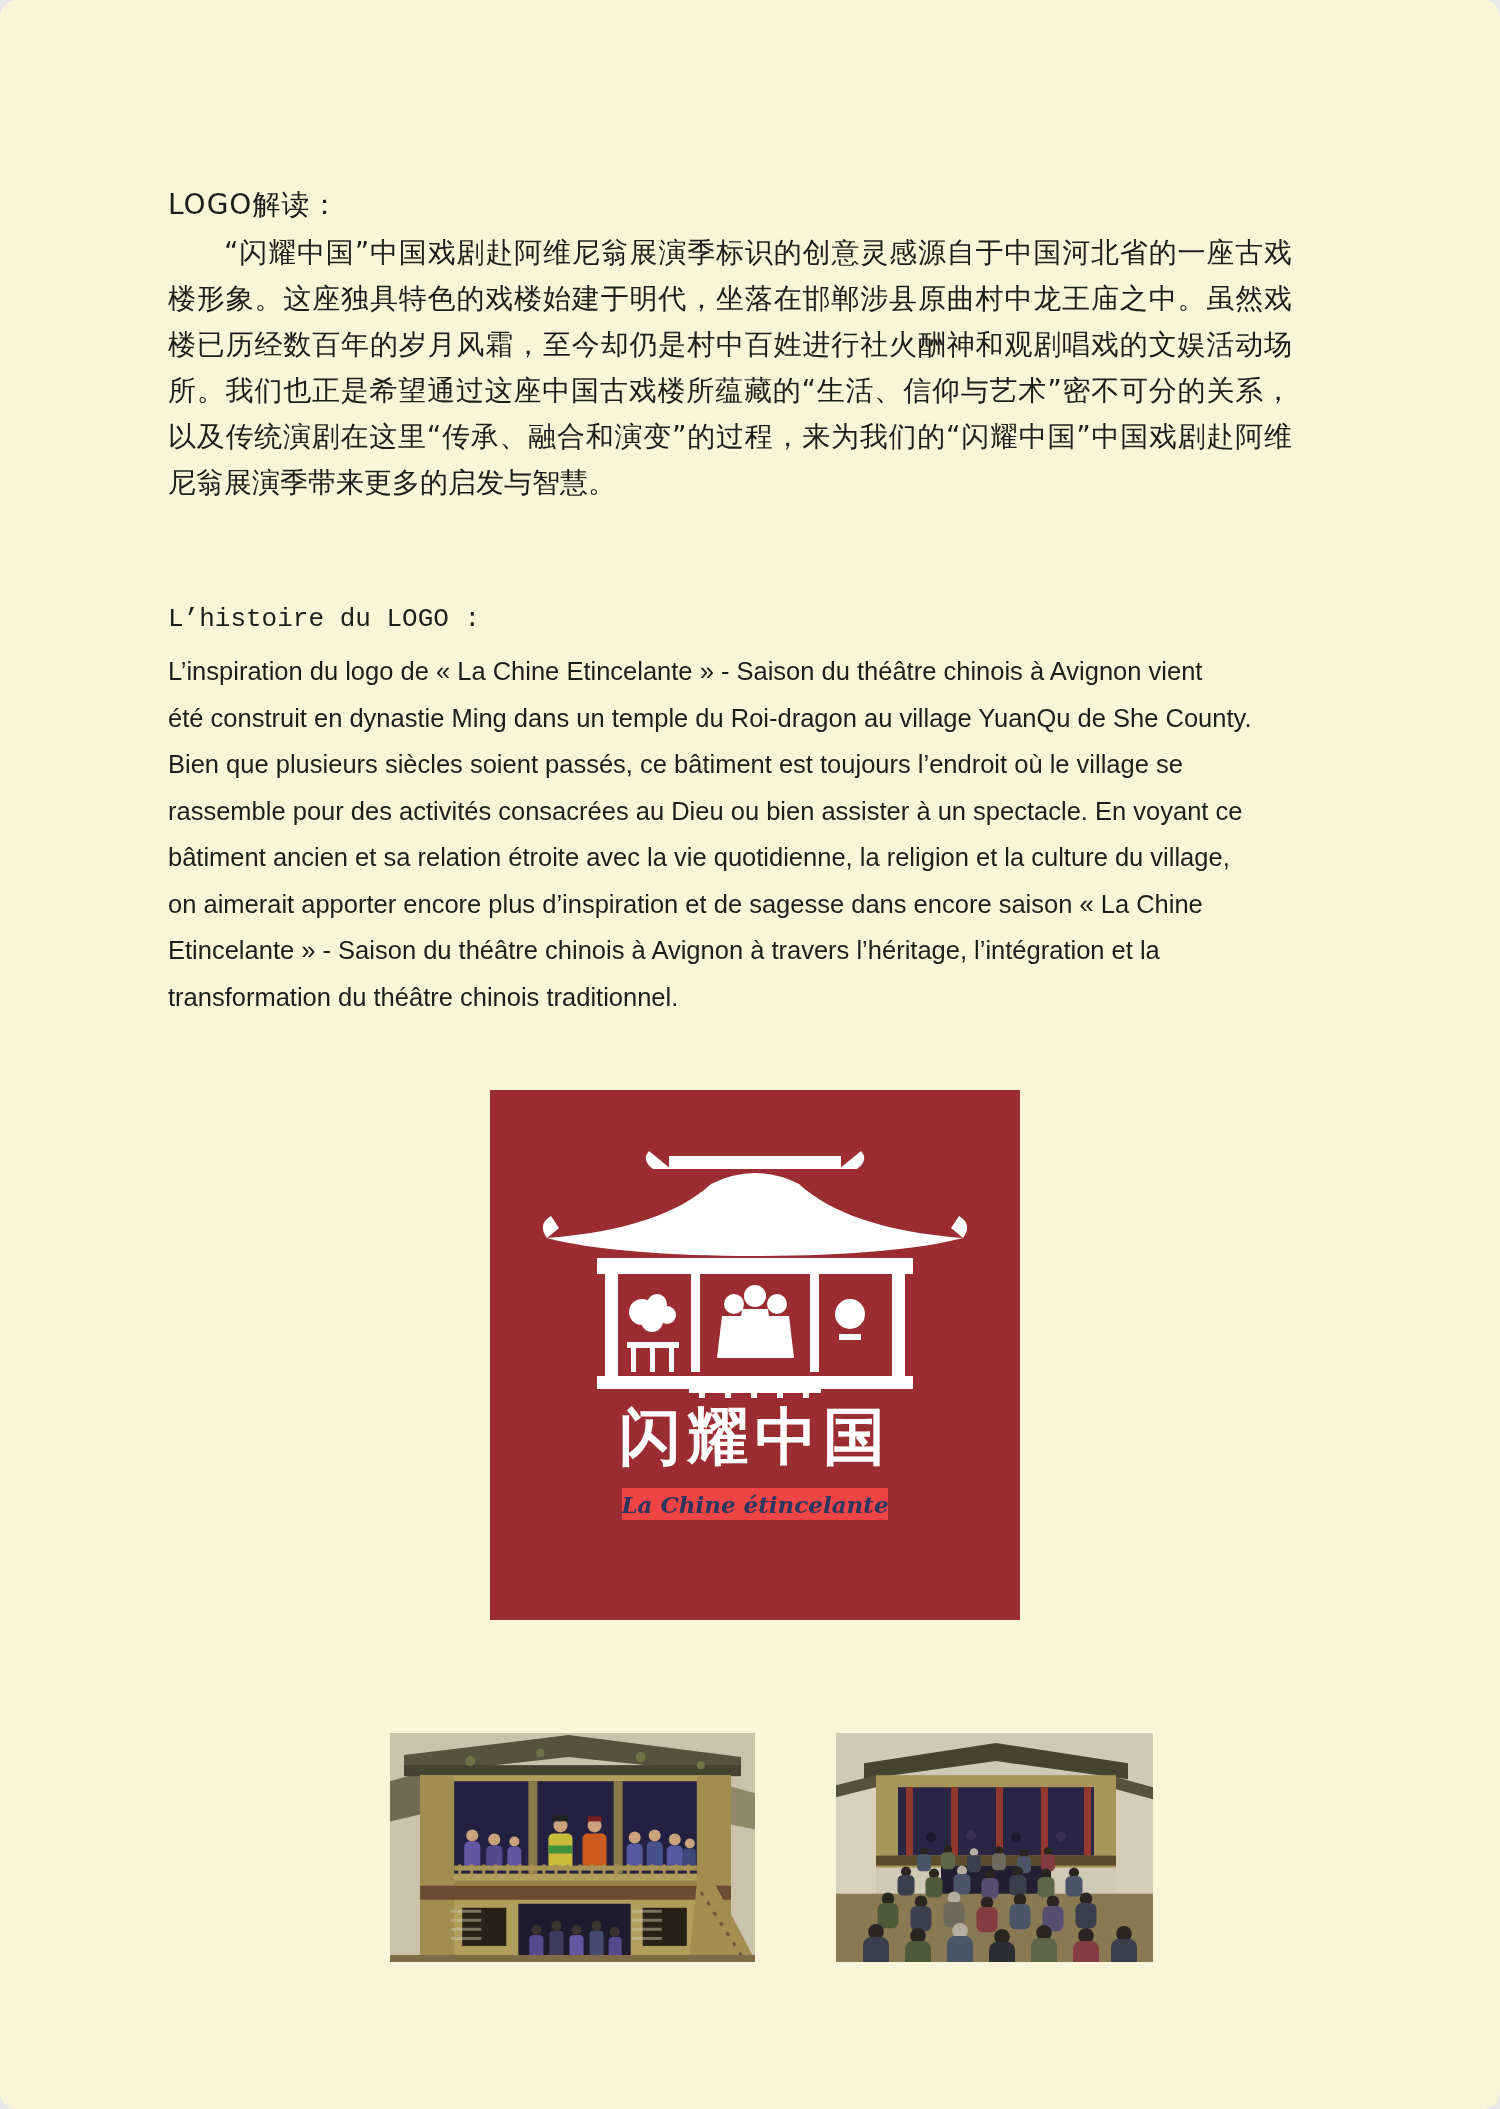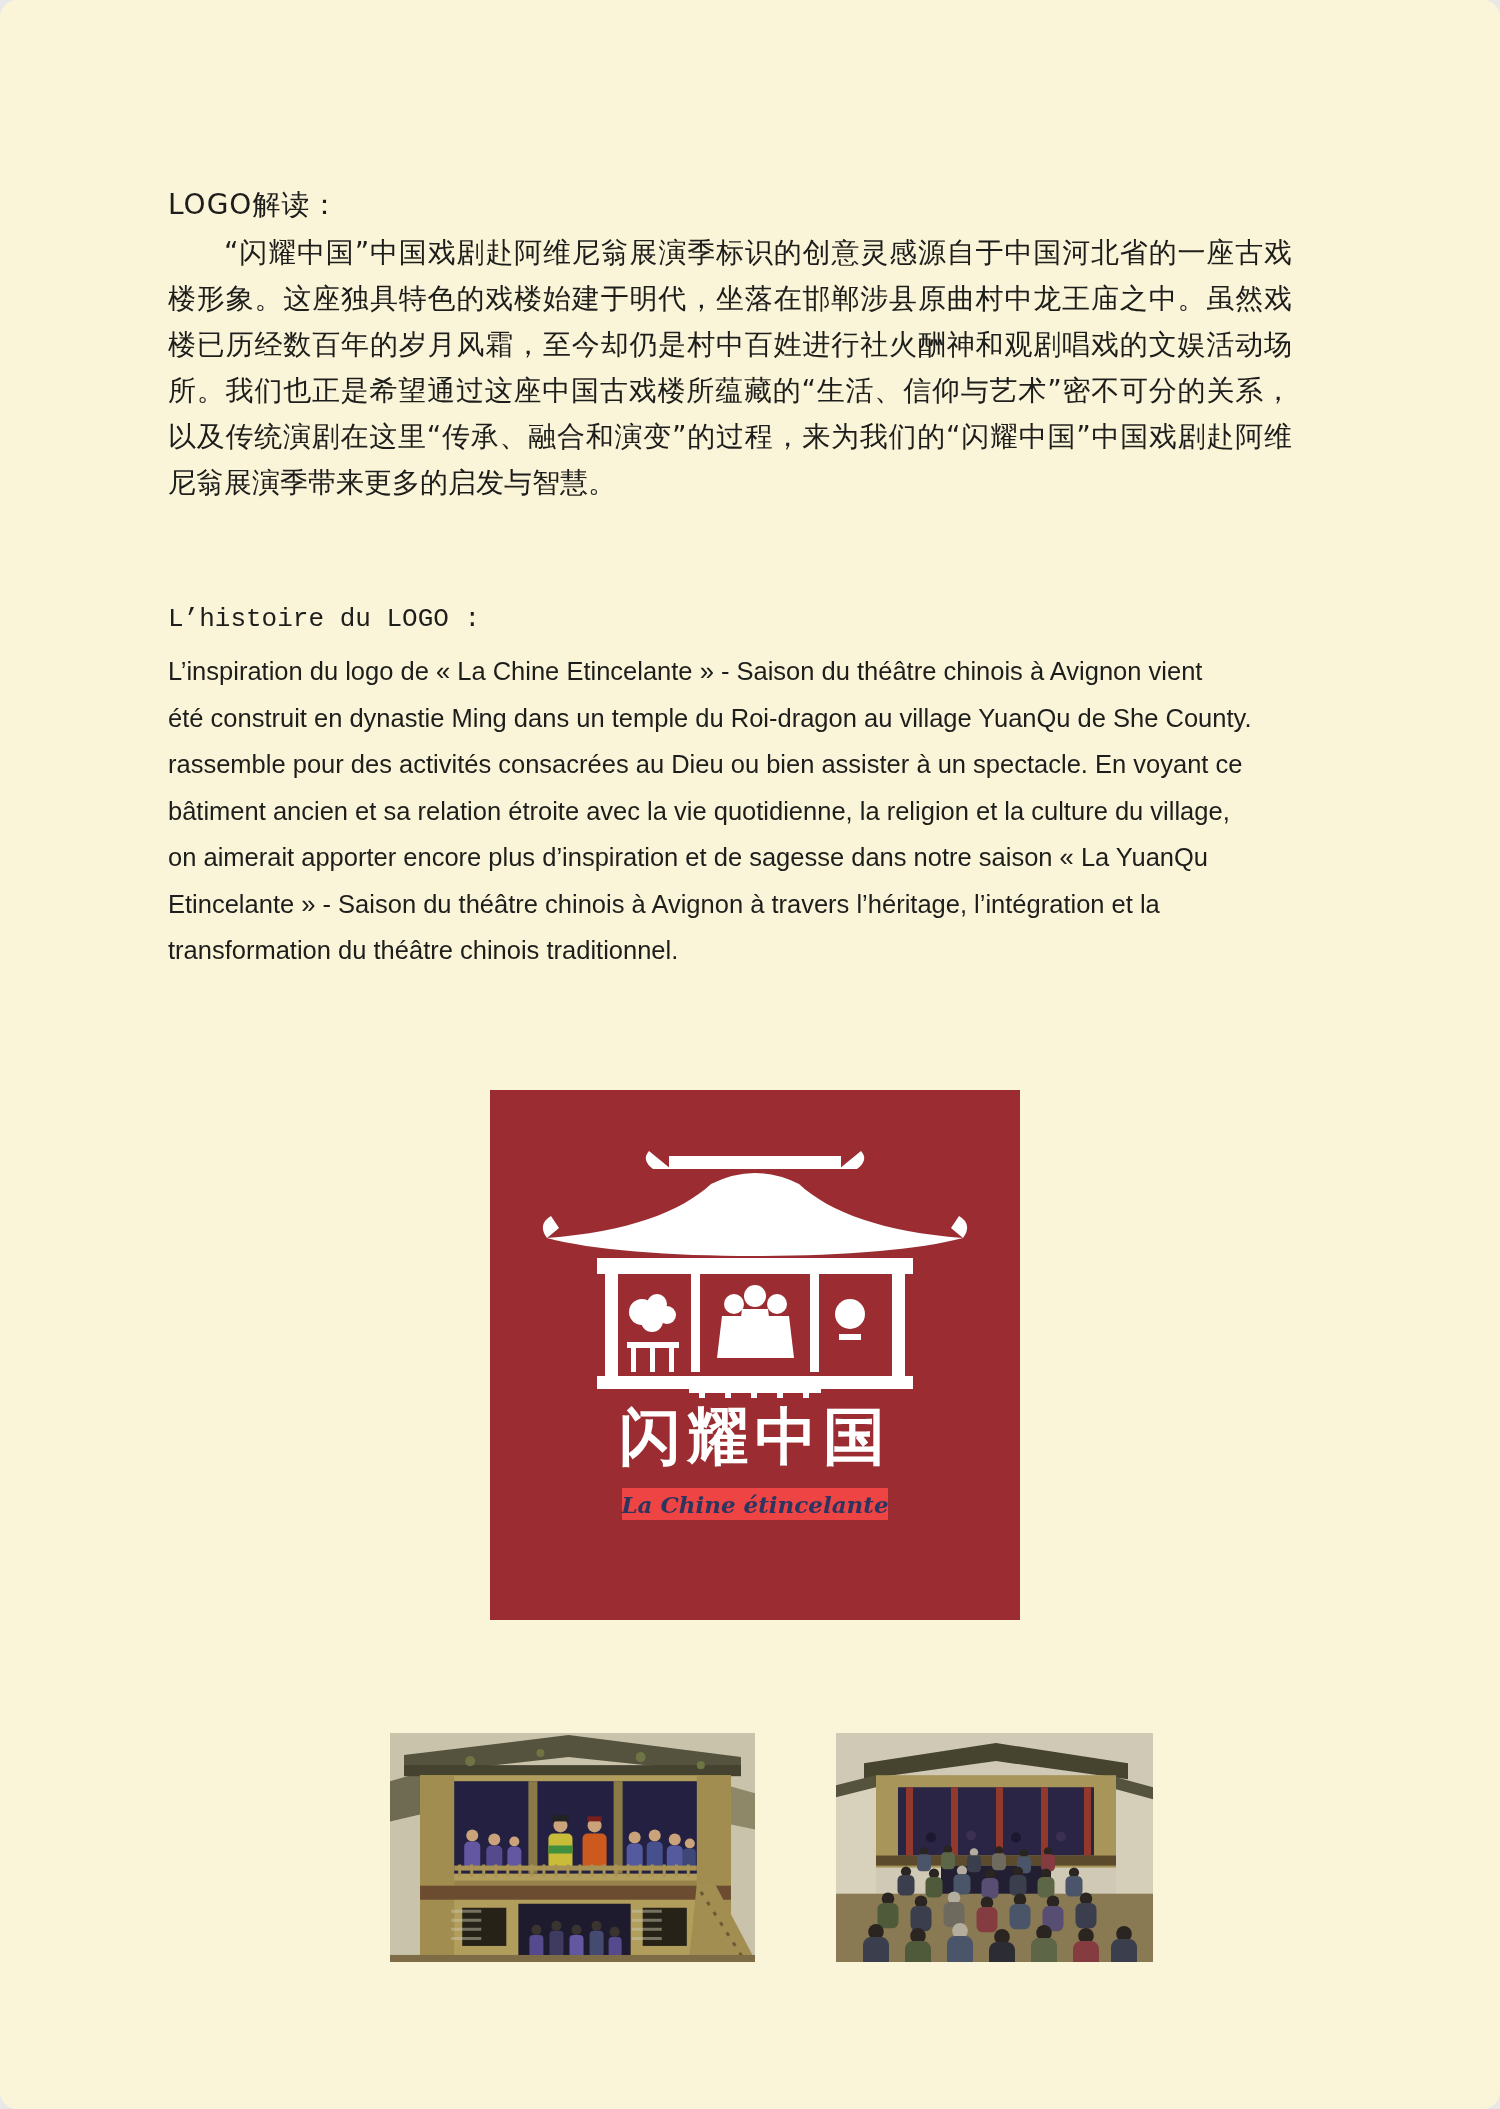--- a/index.html
+++ b/index.html
@@ -45,23 +45,24 @@
         <div class="line">以及传统演剧在这里“传承、融合和演变”的过程，来为我们的“闪耀中国”中国戏剧赴阿维</div>
         <div class="line">尼翁展演季带来更多的启发与智慧。</div>
       </div>
   </section>
 
   <section>
     <div class="fr-heading">L’histoire du LOGO :</div>
     <div class="fr-para">
         <div class="line">L’inspiration du logo de « La Chine Etincelante » - Saison du théâtre chinois à Avignon vient</div>
         <div class="line">été construit en dynastie Ming dans un temple du Roi-dragon au village YuanQu de She County.</div>
+        <div class="line">Bien que plusieurs siècles soient passés, ce bâtiment est toujours l’endroit où le village se</div>
         <div class="line">rassemble pour des activités consacrées au Dieu ou bien assister à un spectacle. En voyant ce</div>
         <div class="line">bâtiment ancien et sa relation étroite avec la vie quotidienne, la religion et la culture du village,</div>
-        <div class="line">on aimerait apporter encore plus d’inspiration et de sagesse dans notre saison « La YuanQu</div>
+        <div class="line">on aimerait apporter encore plus d’inspiration et de sagesse dans encore saison « La Chine</div>
         <div class="line">Etincelante » - Saison du théâtre chinois à Avignon à travers l’héritage, l’intégration et la</div>
         <div class="line">transformation du théâtre chinois traditionnel.</div>
       </div>
   </section>
 
   <div class="logo" style="background-color: rgb(155, 45, 50);">
     <svg class="pavilion" viewBox="0 0 432 252">
       <g fill="#ffffff">
 
         <rect x="130" y="10" width="172" height="13"></rect>

